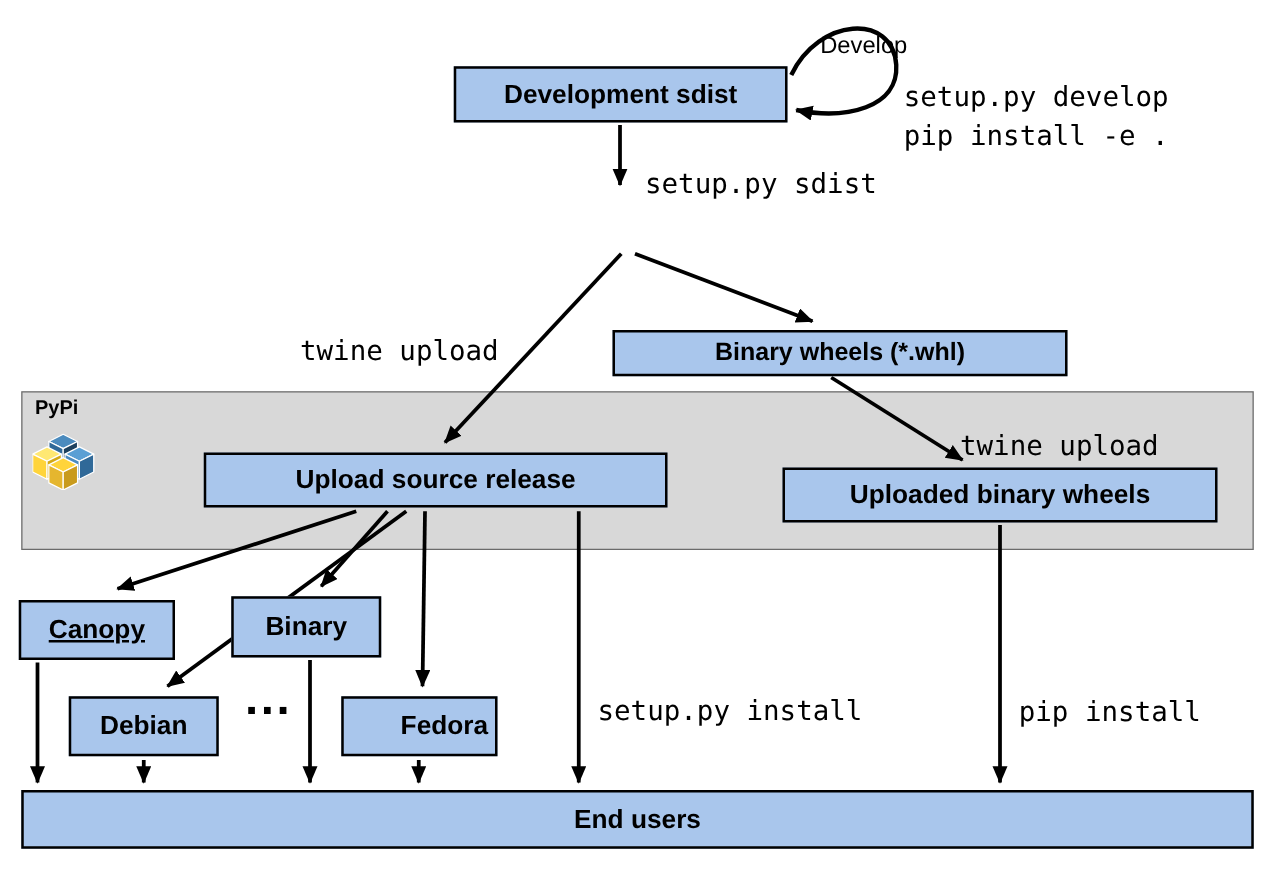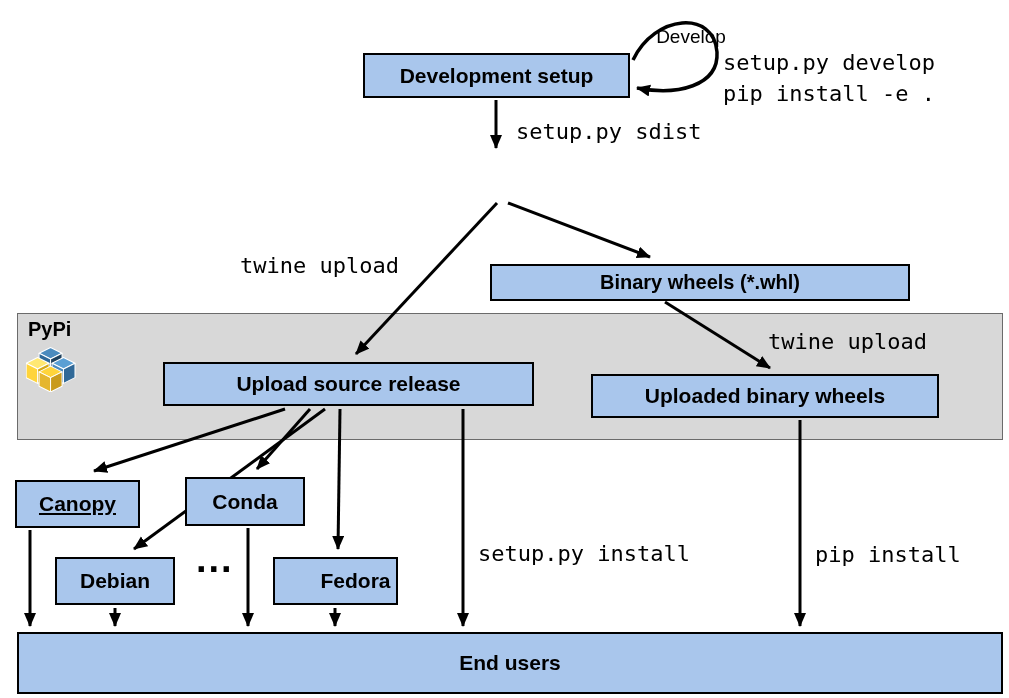--- a/index.html
+++ b/index.html
@@ -6,27 +6,27 @@
   body { background:#ffffff; font-family:"Liberation Sans", sans-serif; }
   .stage { position:relative; width:1009px; height:698px; background:#ffffff; overflow:hidden; }
   .band { position:absolute; background:var(--band-fill,#d8d8d8); border:1px solid #6b6b6b; }
   .node {
     position:absolute; background:var(--box-fill,#a9c6ec); border:2px solid var(--box-border,#000);
     display:flex; align-items:center; justify-content:center;
     font-weight:bold; font-size:21px; color:#000; white-space:nowrap;
   }
   .mono-label {
     position:absolute; font-family:"DejaVu Sans Mono", monospace;
-    font-size:22px; color:#000; white-space:nowrap;
+    font-size:22px; color:#000; white-space:nowrap;margin-top:16px;
   }
   .sans-label { position:absolute; font-size:19px; color:#000; white-space:nowrap; }
   .ellipsis { position:absolute; font-size:38px; font-weight:bold; letter-spacing:2px; color:#000; }
   .arrows { position:absolute; left:0; top:0; pointer-events:none; }
   .edge { stroke:var(--arrow-color,#000); stroke-width:3; fill:none; }
-  .band-title { position:absolute; font-weight:bold; font-size:20px; color:#000; }
+  .band-title { position:absolute; font-weight:bold; font-size:16px; color:#000; }
 </style>
 </head>
 <body>
 
 <div class="stage">
 
   <div class="band" style="left:17px; top:313px; width:986px; height:127px;"></div>
 
   <svg class="arrows" width="1009" height="698">
     <defs>
@@ -83,55 +83,55 @@
       </g>
       <g transform="translate(9,13)">
         <polygon points="0,5 8,1 16,5 8,9" fill="#ffd43b"></polygon>
         <polygon points="0,5 8,9 8,19 0,15" fill="#e5b62f"></polygon>
         <polygon points="16,5 8,9 8,19 16,15" fill="#c99b1d"></polygon>
       </g>
     </g>
   </svg>
 
   <div class="node" style="left:363px; top:53px; width:267px; height:45px;">
-    <span>Development setup</span>
+    <span>Development sdist</span>
   </div>
 
 
-  <div class="node" style="left:490px; top:264px; width:420px; height:37px; font-size:20px;">
+  <div class="node" style="left:490px; top:264px; width:364px; height:37px; font-size:20px;">
     <span>Binary wheels (*.whl)</span>
   </div>
 
   <div class="node" style="left:163px; top:362px; width:371px; height:44px;">
     <span>Upload source release</span>
   </div>
 
-  <div class="node" style="left:591px; top:374px; width:348px; height:44px;">
+  <div class="node" style="left:626px; top:374px; width:348px; height:44px;">
     <span>Uploaded binary wheels</span>
   </div>
 
   <div class="node" style="left:15px; top:480px; width:125px; height:48px;text-decoration:underline;">
     <span>Canopy</span>
   </div>
 
   <div class="node" style="left:185px; top:477px; width:120px; height:49px;">
-    <span>Conda</span>
+    <span>Binary</span>
   </div>
 
   <div class="node" style="left:55px; top:557px; width:120px; height:48px;text-align:center;">
     <span>Debian</span>
   </div>
 
   <div class="ellipsis" style="left:196px; top:538px;">...</div>
 
   <div class="node" style="left:273px; top:557px; width:125px; height:48px;padding-left:40px;">
     <span>Fedora</span>
   </div>
 
-  <div class="node" style="left:17px; top:632px; width:986px; height:62px;">
+  <div class="node" style="left:17px; top:632px; width:986px; height:47px;">
     <span>End users</span>
   </div>
 
   <div class="sans-label" style="left:645px; top:2px; width:92px; text-align:center;margin-top:24px;">Develop</div>
 
   <div class="mono-label" style="left:723px; top:50px;">setup.py develop</div>
 
   <div class="mono-label" style="left:723px; top:81px;">pip install -e .</div>
 
   <div class="mono-label" style="left:516px; top:119px;">setup.py sdist</div>

